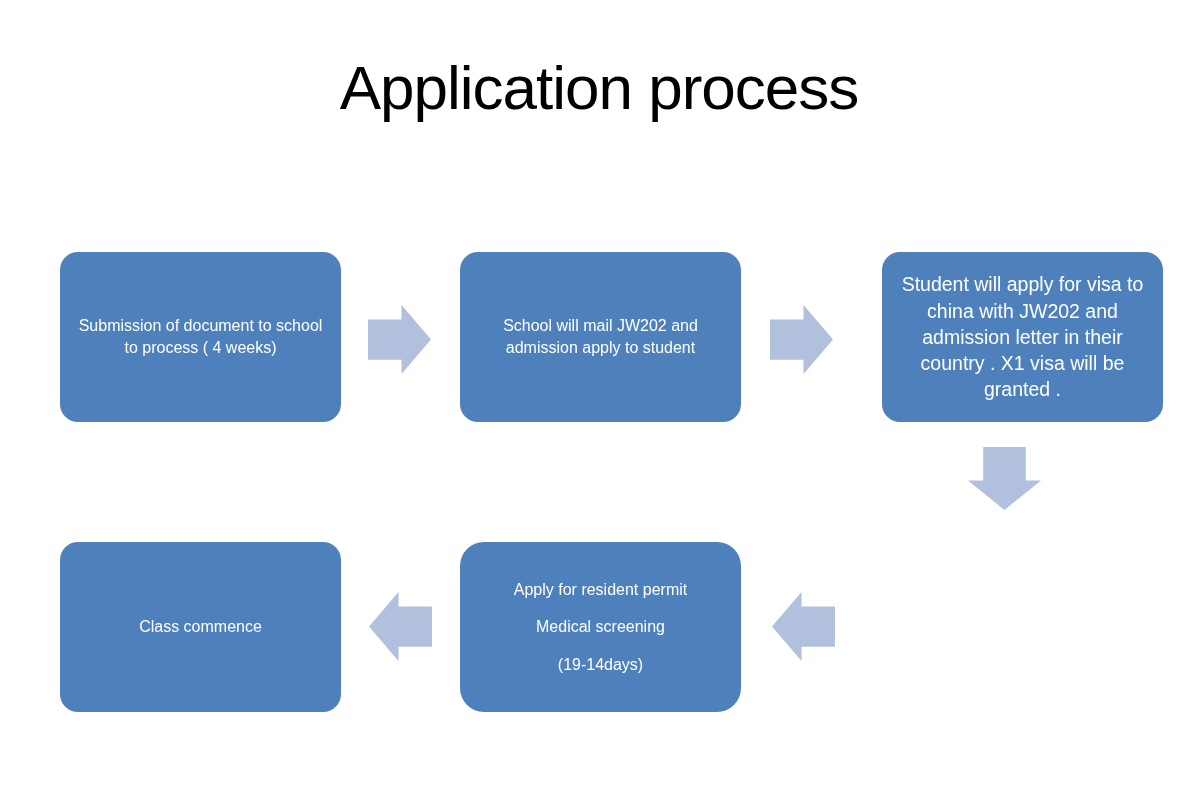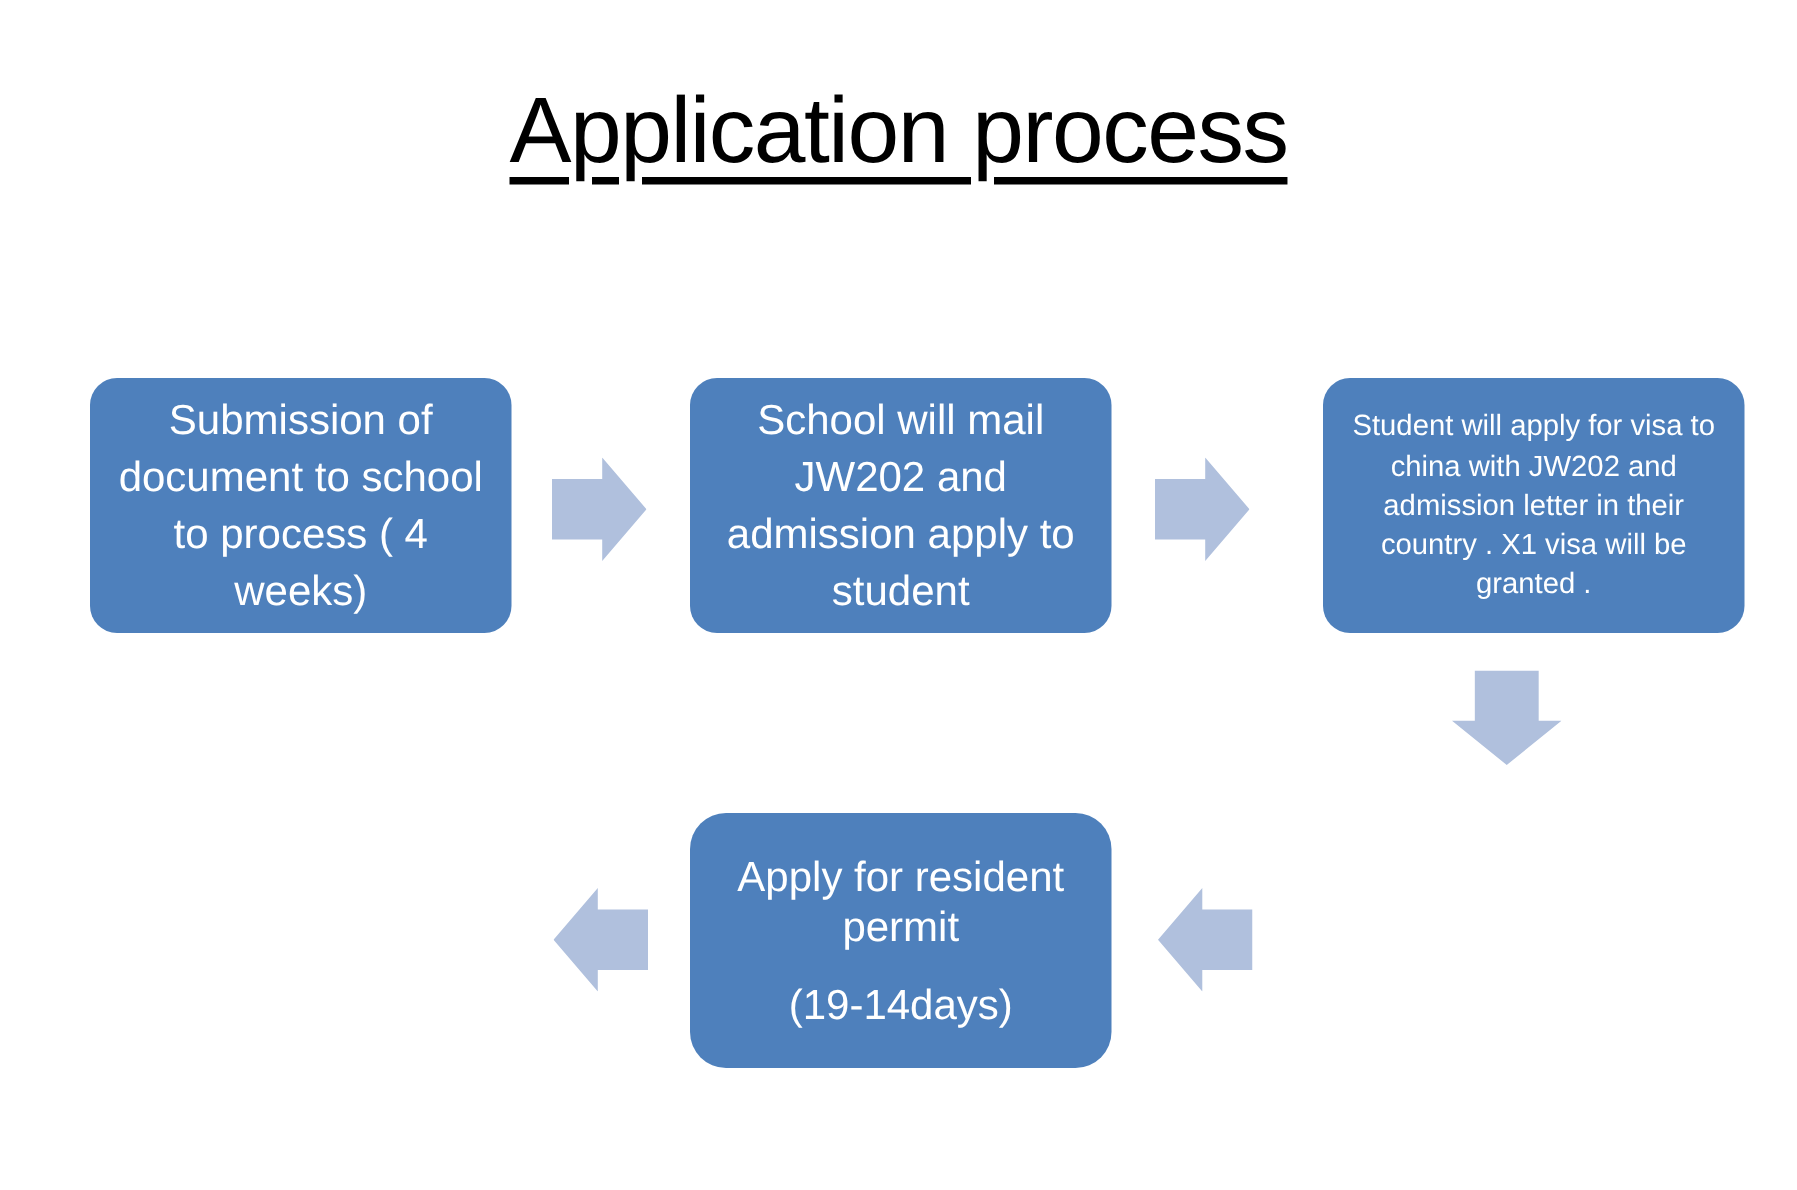--- a/index.html
+++ b/index.html
@@ -17,38 +17,37 @@
   }
   .title {
     position: absolute;
     top: 52px;
     left: 0;
     width: 100%;
     text-align: center;
     font-size: 62px;
     font-weight: 400;
     color: #000000;
-    text-decoration: underline;
     text-decoration-thickness: 5px;
     text-underline-offset: 10px;
     letter-spacing: -1px;
   }
   .box {
     position: absolute;
     width: 281px;
     height: 170px;
     background: #4e80bc;
     border-radius: 18px;
     color: #ffffff;
     display: flex;
     flex-direction: column;
     align-items: center;
     justify-content: center;
     text-align: center;
-    font-size: 28px;
+    font-size: 16px;
     line-height: 1.35;
     padding: 0 13px;
     box-sizing: border-box;
   }
   .box .line { margin: 9px 0; line-height: 1.2; }
   .arrow { position: absolute; }
   .arrow svg { display: block; width: 100%; height: 100%; }
 
   
   #box-1 { left: 60px;  top: 252px; }
@@ -104,23 +103,27 @@
 
 
   <div class="arrow" id="arrow-4">
     <svg viewBox="0 0 64 72" preserveAspectRatio="none">
       <polygon points="64,15 30,15 30,0 0,36 30,72 30,57 64,57" fill="#b0c0dd"></polygon>
     </svg>
   </div>
 
   <div class="box" id="box-5">
     <div class="line">Apply for resident permit</div>
+    <div class="line">Medical screening</div>
     <div class="line">(19-14days)</div>
   </div>
 
   <div class="arrow" id="arrow-5">
     <svg viewBox="0 0 64 72" preserveAspectRatio="none">
       <polygon points="64,15 30,15 30,0 0,36 30,72 30,57 64,57" fill="#b0c0dd"></polygon>
     </svg>
   </div>
 
+  <div class="box" id="box-6">
+    <span>Class commence</span>
+  </div>
 
 </div>
 
 </body></html>

